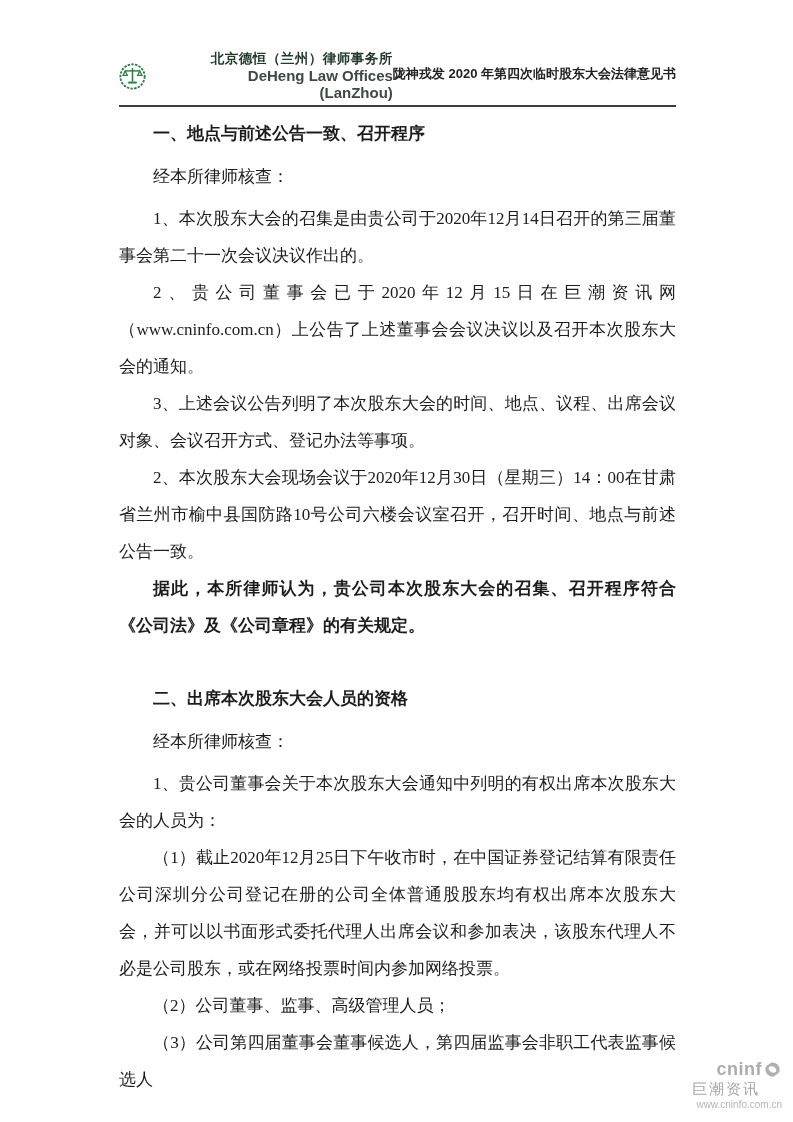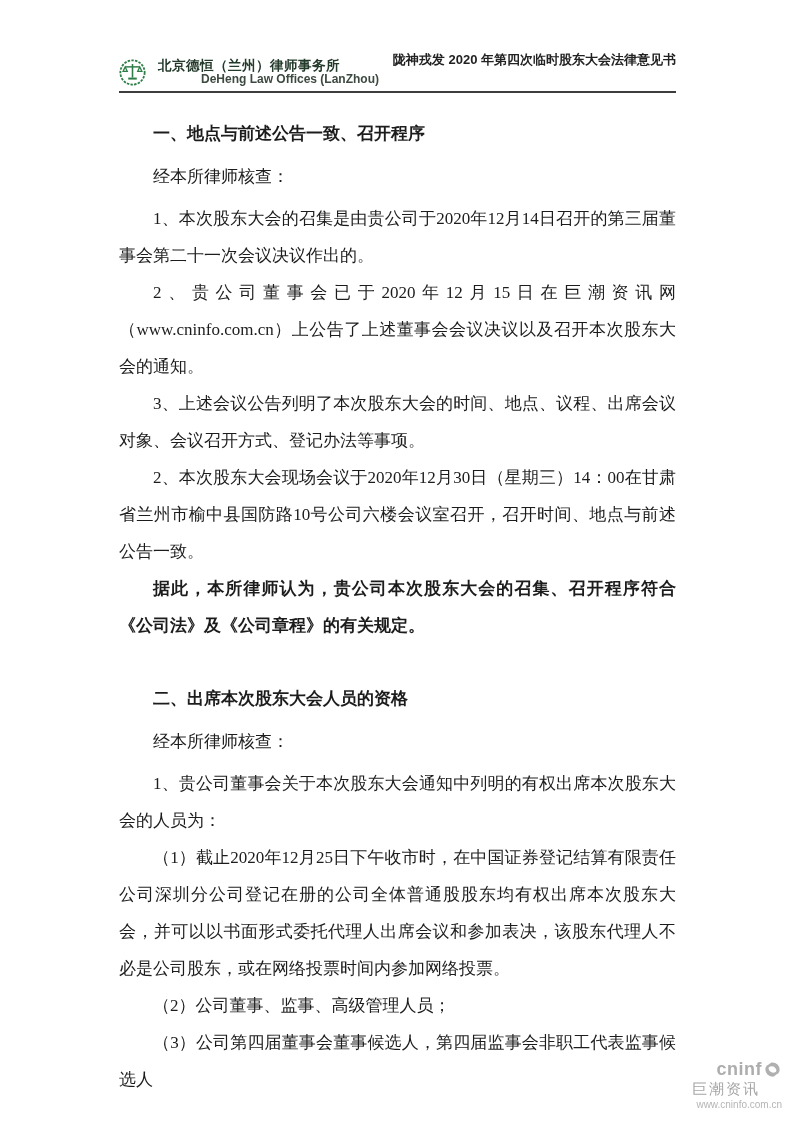--- a/index.html
+++ b/index.html
@@ -11,30 +11,30 @@
     font-family:"Liberation Serif","DejaVu Serif",serif;
     color:#1c1c1c;
   }
   
   .header{
     position:absolute;left:119px;top:51px;width:557px;
     display:flex;justify-content:space-between;align-items:flex-end;
     border-bottom:2px solid #3d3d3d;
     padding-bottom:4px;
   }
-  .firm{display:flex;align-items:center;gap:12px;}
+  .firm{display:flex;align-items:center;gap:6px;text-align:right;}
   .firm-logo{width:27px;height:27px;flex:0 0 auto;}
   .firm-names{display:flex;flex-direction:column;line-height:1.15;}
   .firm-cn{
     font-family:"Liberation Sans","DejaVu Sans",sans-serif;
     font-size:13.5px;font-weight:bold;color:#233a2b;letter-spacing:0.5px;
   }
   .firm-en{
     font-family:"Liberation Sans","DejaVu Sans",sans-serif;
-    font-size:12px;font-weight:bold;color:#3d4a41;padding-left:43px;
+    font-size:15px;font-weight:bold;color:#3d4a41;padding-left:43px;
   }
   .doc-title{
     font-family:"Liberation Sans","DejaVu Sans",sans-serif;
     font-size:13px;font-weight:bold;color:#222;
     white-space:nowrap;margin-bottom:18px;
   }
   
   .content{
     position:absolute;left:119px;top:115px;width:557px;
     font-size:17px;line-height:37px;

